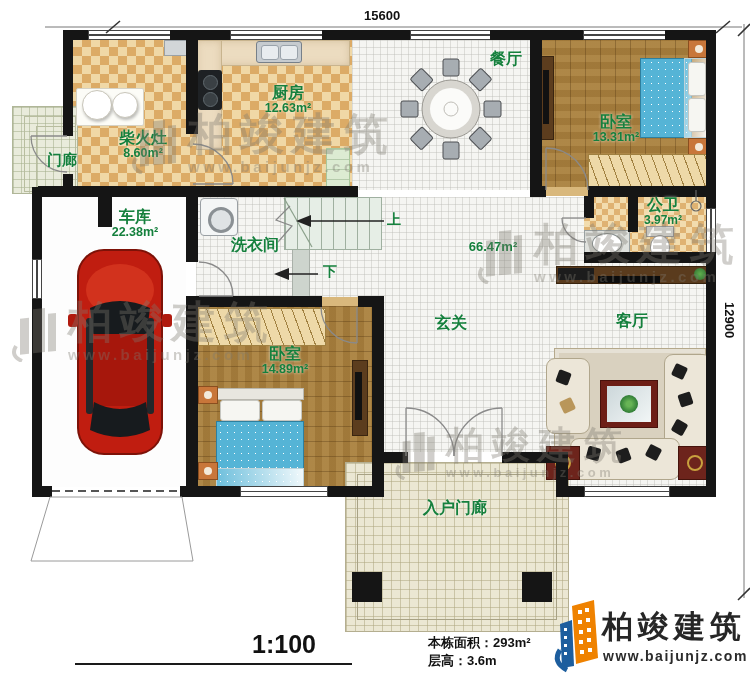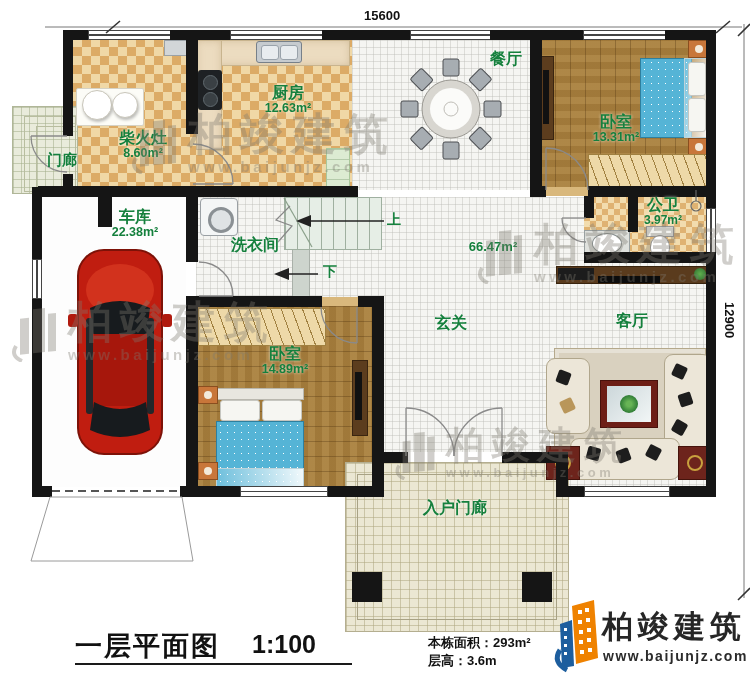--- a/index.html
+++ b/index.html
@@ -419,21 +419,20 @@
         <rect x="12" y="16" width="9" height="36" fill="currentColor" transform="skewY(-6)"></rect>
         <rect x="25" y="8" width="12" height="44" fill="currentColor" transform="skewY(-6)"></rect>
         <rect x="40" y="14" width="8" height="38" fill="currentColor" transform="skewY(-6)"></rect>
       </svg>
     <div>
         <div class="wm-name" style="font-size:38px;">柏竣建筑</div>
         <div class="wm-url" style="font-size:13px;">www.baijunjz.com</div>
       </div>
   </div>
 
-  <div class="ft-title" style="left:75px;top:628px;">一层平面图</div>
   <div class="ft-scale" style="left:252px;top:630px;">1:100</div>
   <div class="ft-underline" style="left:75px;top:663px;width:277px;height:2px;"></div>
   <div class="stat" style="left:428px;top:634px;"><span>本栋面积：</span><span>293m²</span></div>
   <div class="stat" style="left:428px;top:652px;"><span>层高：</span><span>3.6m</span></div>
 
   <svg class="abs" width="54" height="80" viewBox="0 0 54 80" style="left:548px;top:596px;">
     <path d="M14,52 Q2,66 20,76 Q8,70 8,58 Z" fill="#1d5e9e"></path>
     <path d="M12,54 Q4,66 19,74" stroke="#1d5e9e" stroke-width="5" fill="none"></path>
     <polygon points="24,10 46,4 50,62 28,68" fill="#ef8200"></polygon>
     <g fill="#fff">

